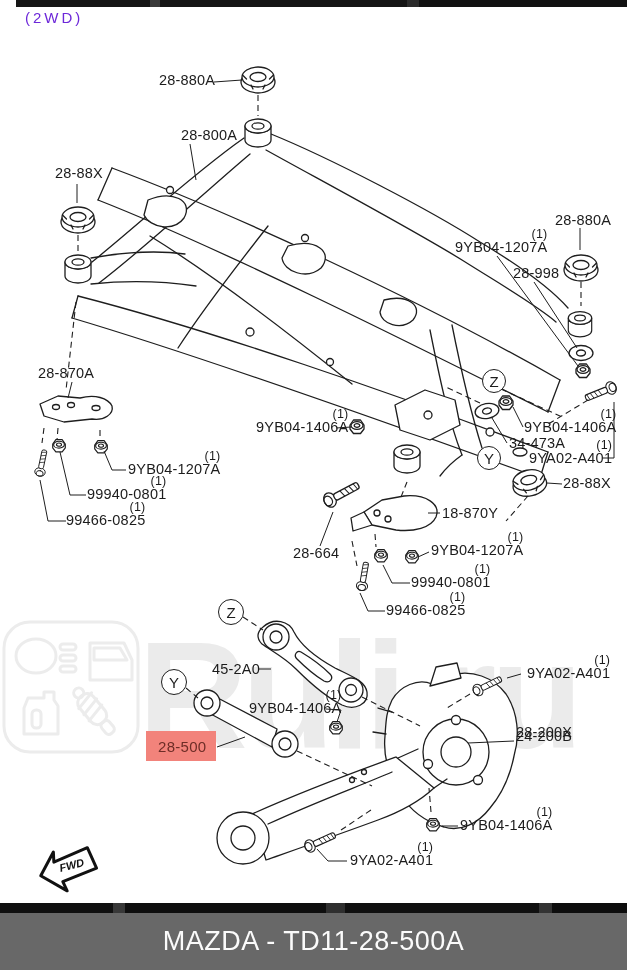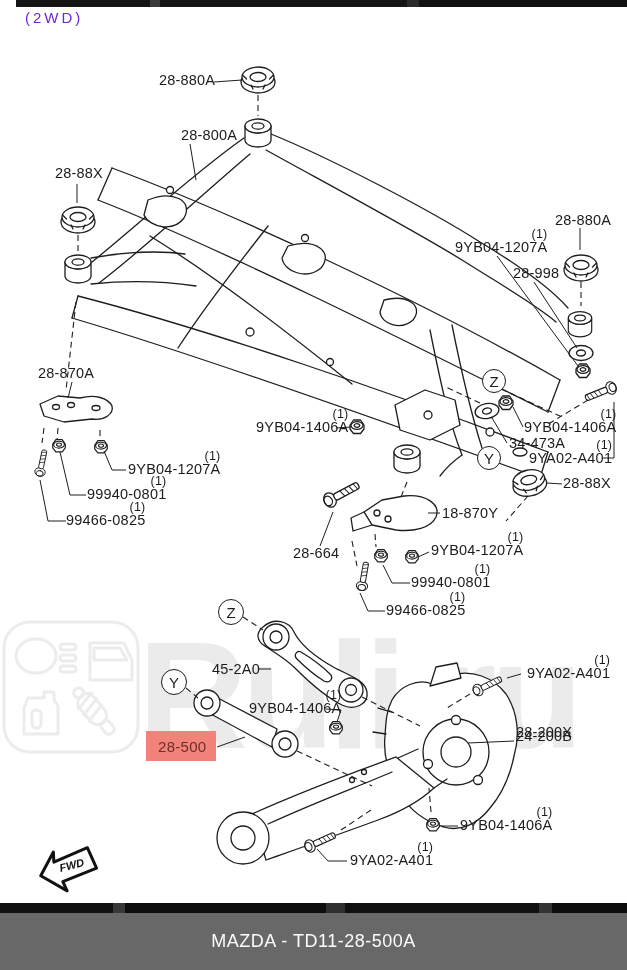--- a/index.html
+++ b/index.html
@@ -26,21 +26,21 @@
   .plabel .qty{position:absolute;top:-12px;right:0px;font-size:12.5px;color:#1c1c1c;}
   .viewmark{position:absolute;border:1.6px solid #1e1e1e;border-radius:50%;background:#fff;
     display:flex;align-items:center;justify-content:center;font-size:15px;color:#1c1c1c;z-index:3;}
   #highlight-box{position:absolute;left:146px;top:731px;width:70px;height:30px;background:#f2837b;
     z-index:3;display:flex;align-items:center;}
   #highlight-box span{font-size:15px;color:#6e2d27;padding-left:12px;letter-spacing:.3px;}
   
   #footer{position:absolute;left:0;bottom:0;width:627px;height:67px;z-index:4;}
   #footer-torn{height:10px;background:linear-gradient(90deg,#101010 0 18%,#383838 18% 20%,#0e0e0e 20% 52%,#2f2f2f 52% 55%,#101010 55% 86%,#333 86% 88%,#0d0d0d 88% 100%);}
   #footer-bar{height:57px;background:#686868;display:flex;align-items:center;justify-content:center;gap:38px;}
-  #footer-bar span{color:#fbfbfb;font-size:18px;letter-spacing:.5px;}
+  #footer-bar span{color:#fbfbfb;font-size:27px;letter-spacing:.5px;}
 </style>
 </head>
 <body>
 
 <div id="stage">
 
   <div id="top-strip"></div>
   <div id="drive-label">(2WD)</div>
 
   <div id="wm-text">Ruli.ru</div>

